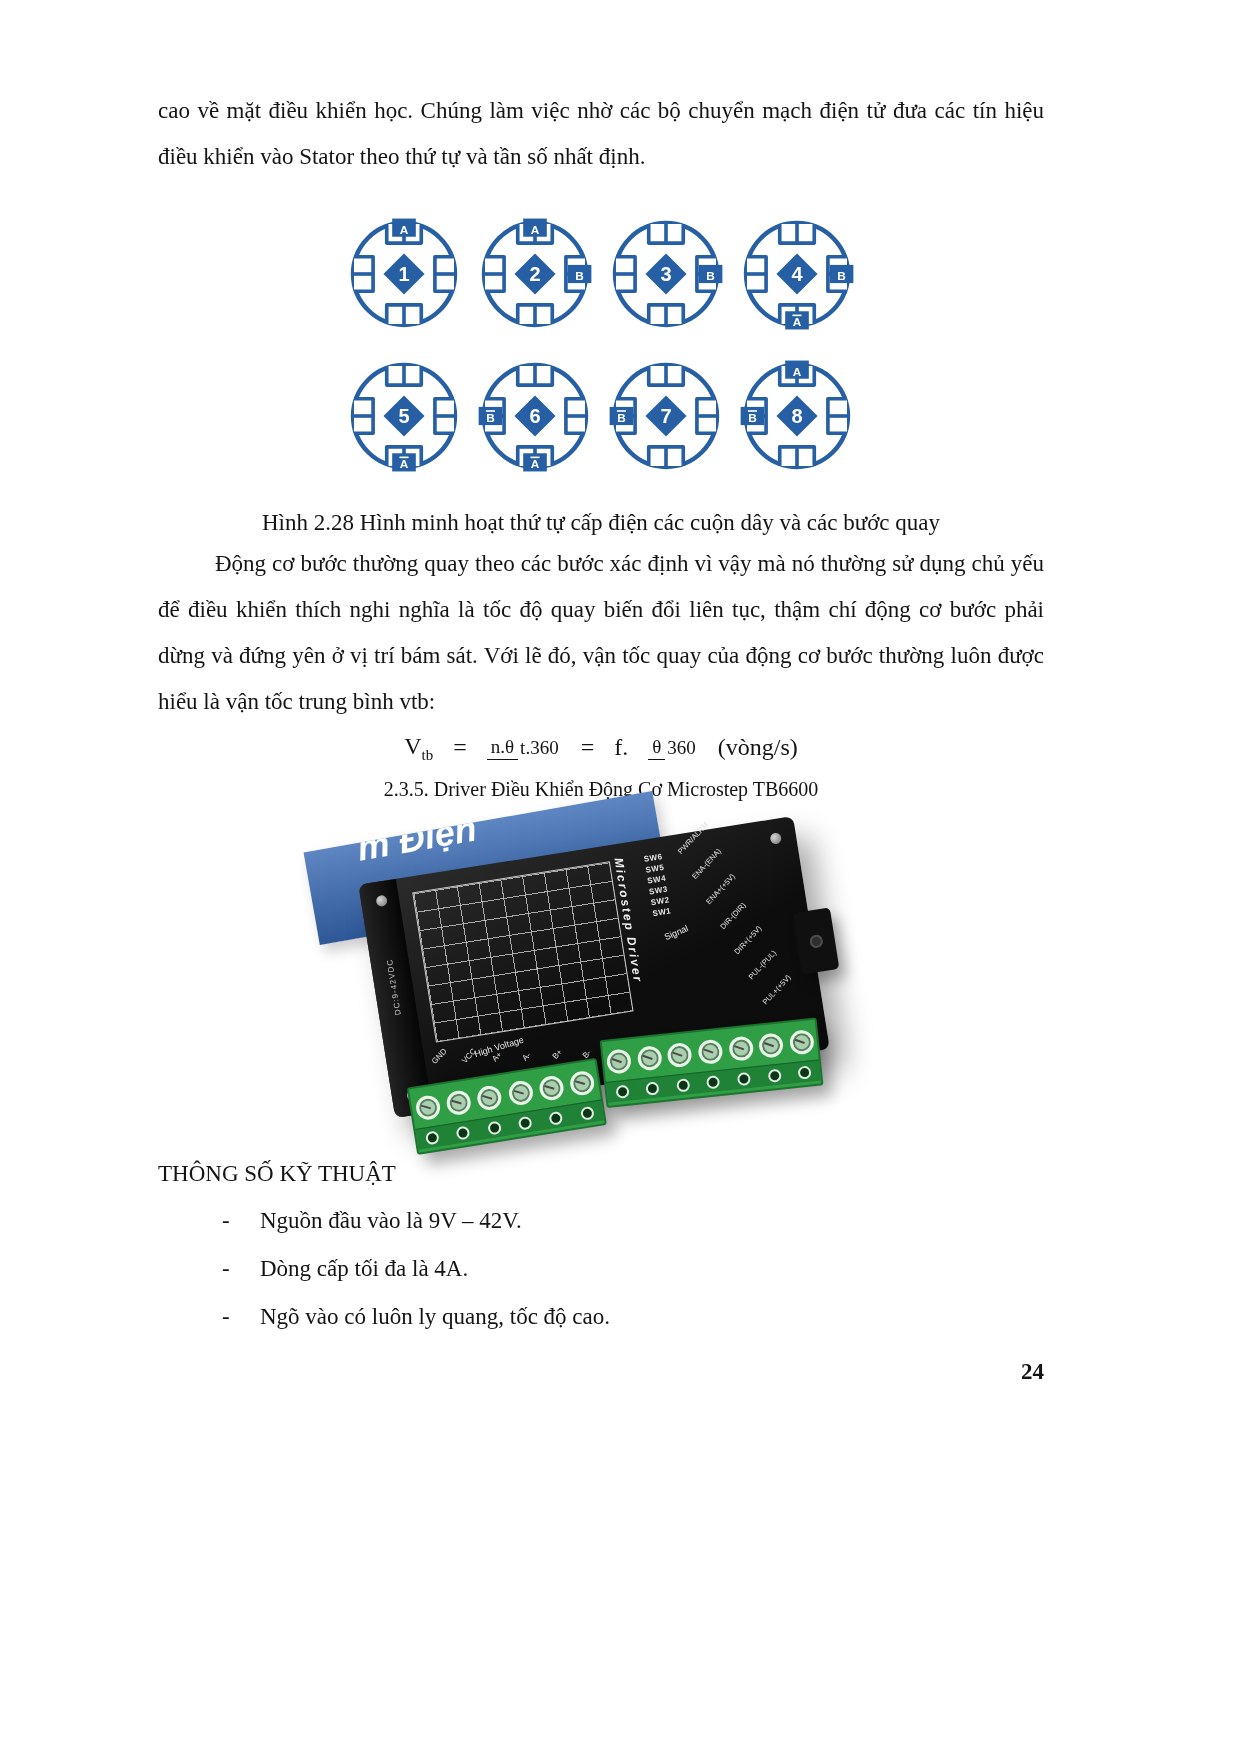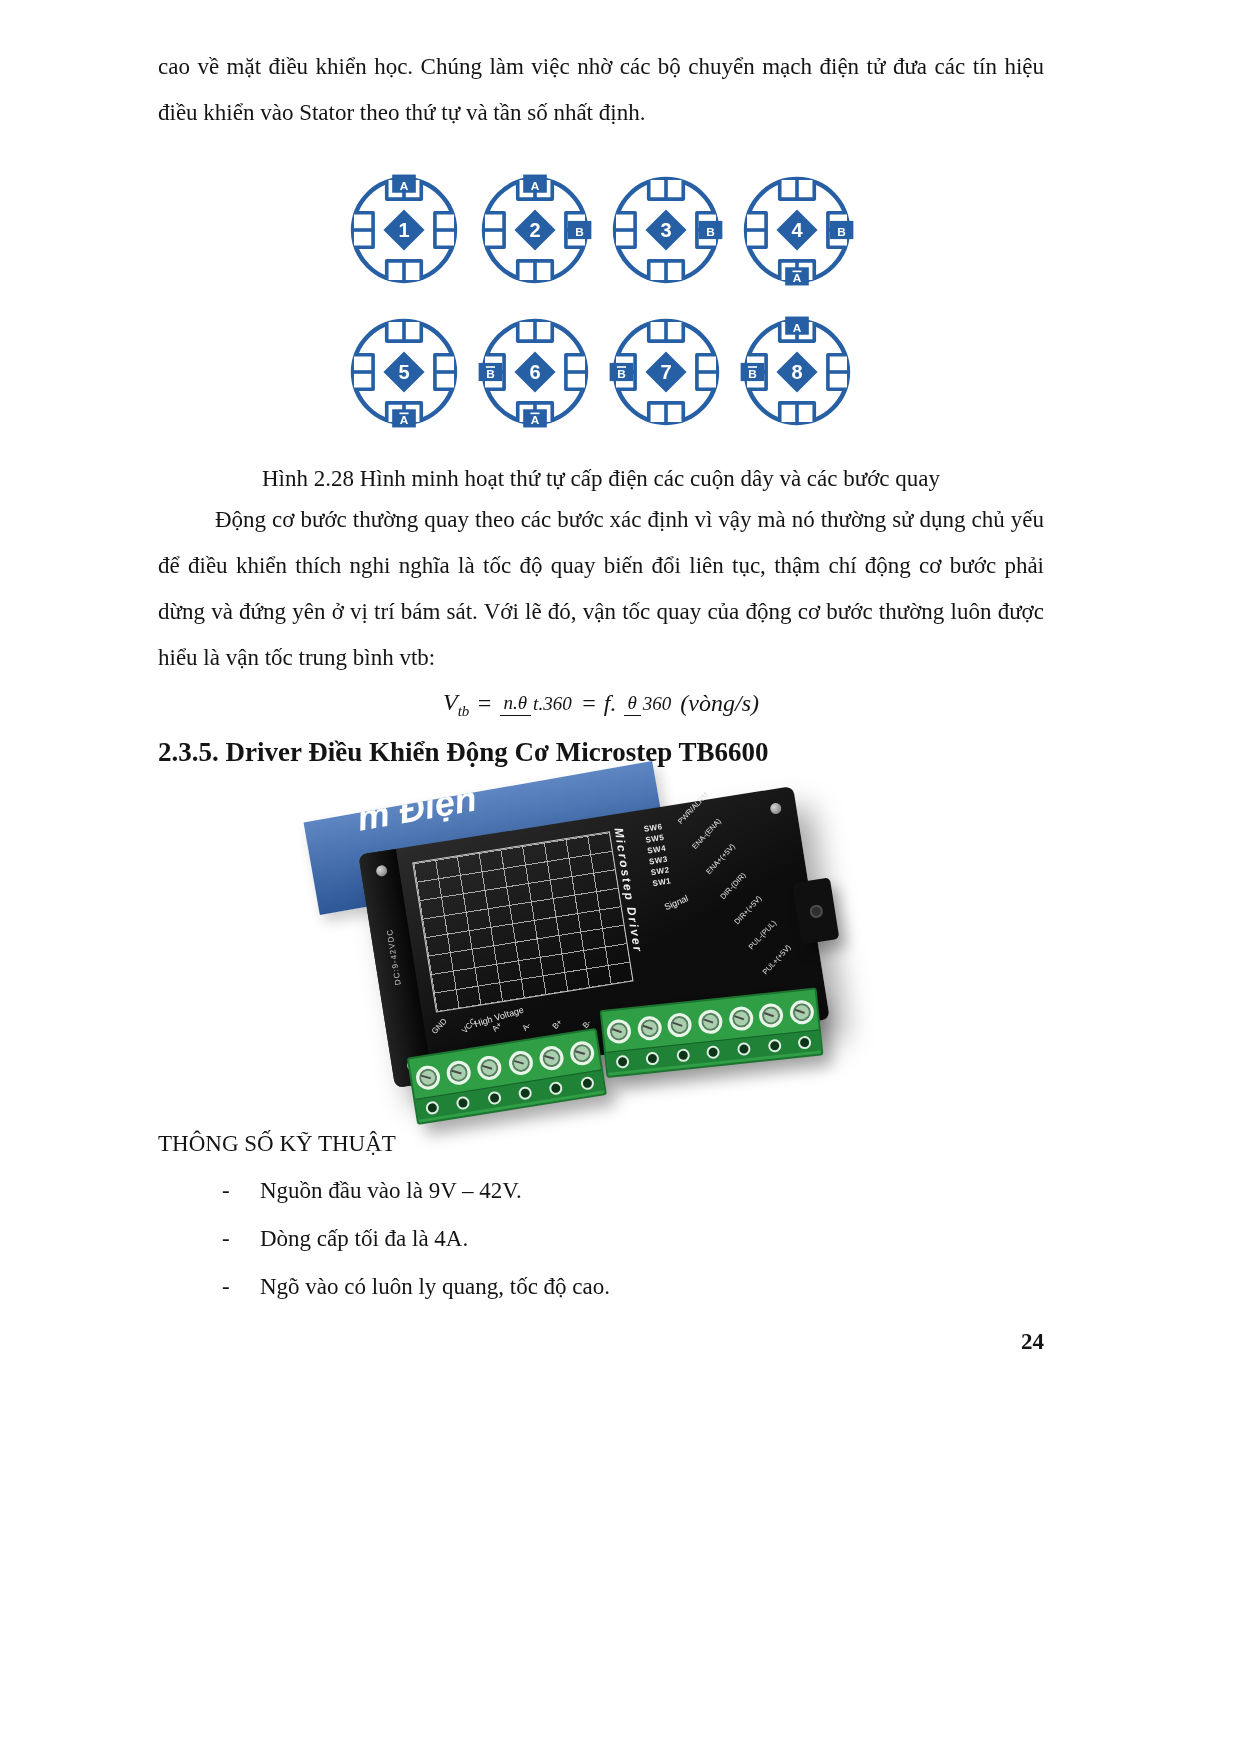--- a/index.html
+++ b/index.html
@@ -1,34 +1,34 @@
 <!DOCTYPE html>
 <html><head>
 <meta charset="utf-8">
 <style>
   html,body{margin:0;padding:0;background:#e8e8e8;}
   .page{width:1240px;height:1754px;margin:0 auto;background:#ffffff;position:relative;overflow:hidden;
         font-family:"Liberation Serif",serif;color:#141414;}
-  .content{padding:44px 196px 0 158px;}
+  .content{padding:88px 196px 0 158px;}
   p{margin:0;}
   .para{font-size:23px;line-height:2.0;text-align:justify;}
   .indent{text-indent:57px;}
 
   
   .fig-motors{margin:34px auto 0;width:514px;}
   .motor-grid{display:grid;grid-template-columns:repeat(4,120px);gap:22px 11px;}
   .motor-cell{width:120px;height:120px;}
   .motor-svg{width:120px;height:120px;display:block;}
 
   .caption{font-size:23px;line-height:1.5;text-align:center;margin-top:30px;}
   .subhead{font-size:23px;font-weight:bold;line-height:2.0;margin-top:8px;}
-  .h235{font-size:27px;font-weight:bold;line-height:2.0;margin-top:6px;}
+  .h235{font-size:20px;font-weight:normal;line-height:2.0;margin-top:6px;text-align:center;}
 
   
-  .formula{display:flex;justify-content:center;align-items:center;gap:7px;font-size:24px;margin:8px 0 6px;font-style:italic;}
+  .formula{display:flex;justify-content:center;align-items:center;gap:20px;font-size:24px;margin:8px 0 6px;}
   .formula sub{font-size:15px;}
   .frac{display:inline-flex;flex-direction:row;align-items:center;font-size:19px;line-height:1.18;}
   .frac .num{border-bottom:1.6px solid #111;padding:0 4px;}
   .frac .den{padding:0 2px;}
 
   
   .driver-fig{margin:8px auto 0;width:700px;height:330px;position:relative;}
   .drv-scene{position:absolute;inset:0;}
   .blue-box{position:absolute;left:58px;top:4px;width:354px;height:94px;transform:rotate(-10deg);
             background:linear-gradient(180deg,#5d86c2,#2d5796);overflow:hidden;box-shadow:4px 8px 14px rgba(0,0,0,.2);}

